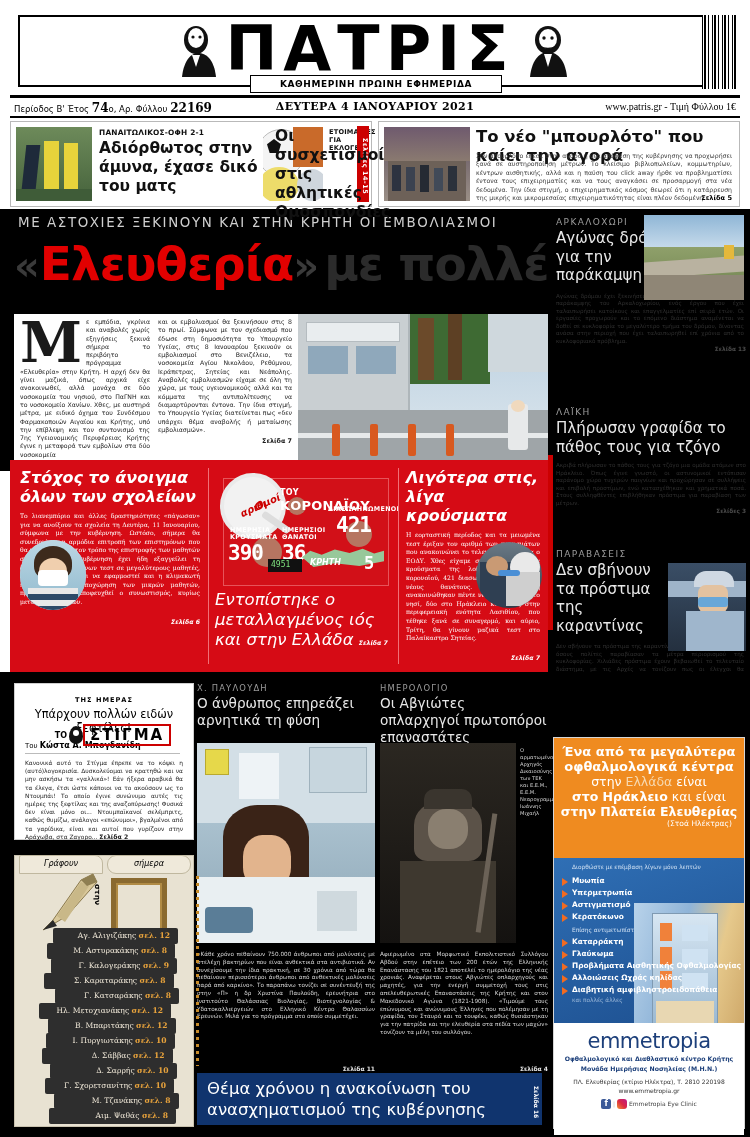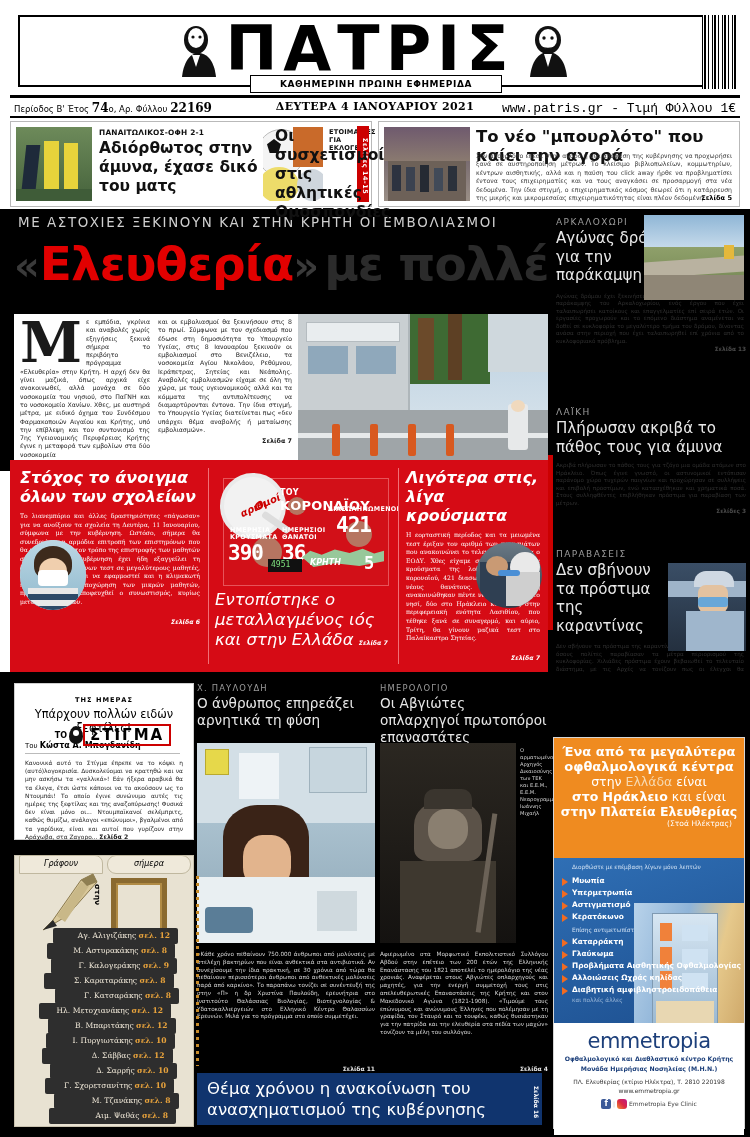--- a/index.html
+++ b/index.html
@@ -27,21 +27,21 @@
     text-align:center;font-size:9px;font-weight:700;letter-spacing:.6px;line-height:16px;background:#fff;
   }
   .barcode{position:absolute;right:14px;top:15px;width:34px;height:74px;background:
     repeating-linear-gradient(90deg,#000 0 1px,#fff 1px 2px,#000 2px 4px,#fff 4px 6px,#000 6px 7px,#fff 7px 10px);}
   .mast-rule{position:absolute;left:10px;top:95px;width:730px;height:3px;background:#000;}
   .mast-info{position:absolute;left:10px;top:99px;width:730px;height:16px;font-size:8.5px;}
   .mast-info .l{position:absolute;left:4px;top:2px;}
   .mast-info .l b{font-size:12px;font-family:"DejaVu Serif","Liberation Serif",serif;}
   .mast-info .c{position:absolute;left:0;top:1px;width:730px;text-align:center;
     font-family:"DejaVu Serif","Liberation Serif",serif;font-weight:700;font-size:11px;letter-spacing:.4px;}
-  .mast-info .r{position:absolute;right:4px;top:2px;font-family:Liberation Mono, monospace;font-size:13px;}
+  .mast-info .r{position:absolute;right:4px;top:2px;font-family:Liberation Serif, serif;font-size:10px;}
   .mast-rule2{position:absolute;left:10px;top:116px;width:730px;height:2px;background:#000;}
 
   
   .teasers{position:absolute;left:10px;top:121px;width:730px;height:86px;}
   .tz{position:absolute;top:0;height:86px;border:1px solid #b9b9b9;background:#fff;box-sizing:border-box;}
   .tz.a{left:0;width:362px;}
   .tz.b{left:368px;width:362px;}
   .t-photo{position:absolute;background:#8aa0b4;overflow:hidden;}
   .t-kicker{font-size:7.4px;font-weight:700;letter-spacing:.2px;color:#111;}
   .t-head{font-family:"DejaVu Sans","Liberation Sans",sans-serif;font-weight:700;color:#111;}
@@ -340,21 +340,21 @@
           <div style="position:absolute;left:0;bottom:0;width:100%;height:30%;background:#8f8676"></div>
           <div style="position:absolute;right:10px;top:30px;width:10px;height:14px;background:#e5b83c"></div>
         </div>
       </div>
       <div class="r-body" style="margin-top:8px;width:188px;">Αγώνας δρόμου έχει ξεκινήσει για να ολοκληρωθεί το έργο της παράκαμψης του Αρκαλοχωρίου, ενός έργου που έχει ταλαιπωρήσει κατοίκους και επαγγελματίες επί σειρά ετών. Οι εργασίες προχωρούν και το επόμενο διάστημα αναμένεται να δοθεί σε κυκλοφορία το μεγαλύτερο τμήμα του δρόμου, δίνοντας ανάσα στην περιοχή που έχει ταλαιπωρηθεί επί χρόνια από το κυκλοφοριακό πρόβλημα.</div>
       <span class="r-page">Σελίδα 13</span>
     </div>
 
     <div style="position:absolute;left:8px;top:198px;width:190px;">
       <div class="r-kicker">ΛΑΪΚΗ</div>
-      <div class="r-head" style="margin-top:2px;">Πλήρωσαν ακριβά το πάθος τους για άμυνα</div>
+      <div class="r-head" style="margin-top:2px;">Πλήρωσαν γραφίδα το πάθος τους για τζόγο</div>
       <div class="r-body" style="margin-top:6px;">Ακριβά πλήρωσαν το πάθος τους για τζόγο μια ομάδα ατόμων στο Ηράκλειο. Όπως έγινε γνωστό, οι αστυνομικοί εντόπισαν παράνομο χώρο τυχερών παιγνίων και προχώρησαν σε συλλήψεις και επιβολή προστίμων, ενώ κατασχέθηκαν και χρηματικά ποσά. Στους συλληφθέντες επιβλήθηκαν πρόστιμα για παραβίαση των μέτρων.</div>
       <span class="r-page">Σελίδες 3</span>
     </div>
 
     <div style="position:absolute;left:8px;top:340px;width:190px;">
       <div class="r-kicker">ΠΑΡΑΒΑΣΕΙΣ</div>
       <div class="r-head" style="width:118px;margin-top:2px;">Δεν σβήνουν τα πρόστιμα της καραντίνας</div>
       <div class="rail-photo" style="position:absolute;left:112px;top:14px;width:78px;height:88px;">
         <div class="ph">
           <div style="position:absolute;inset:0;background:linear-gradient(#3a4e66,#24303f)"></div>

